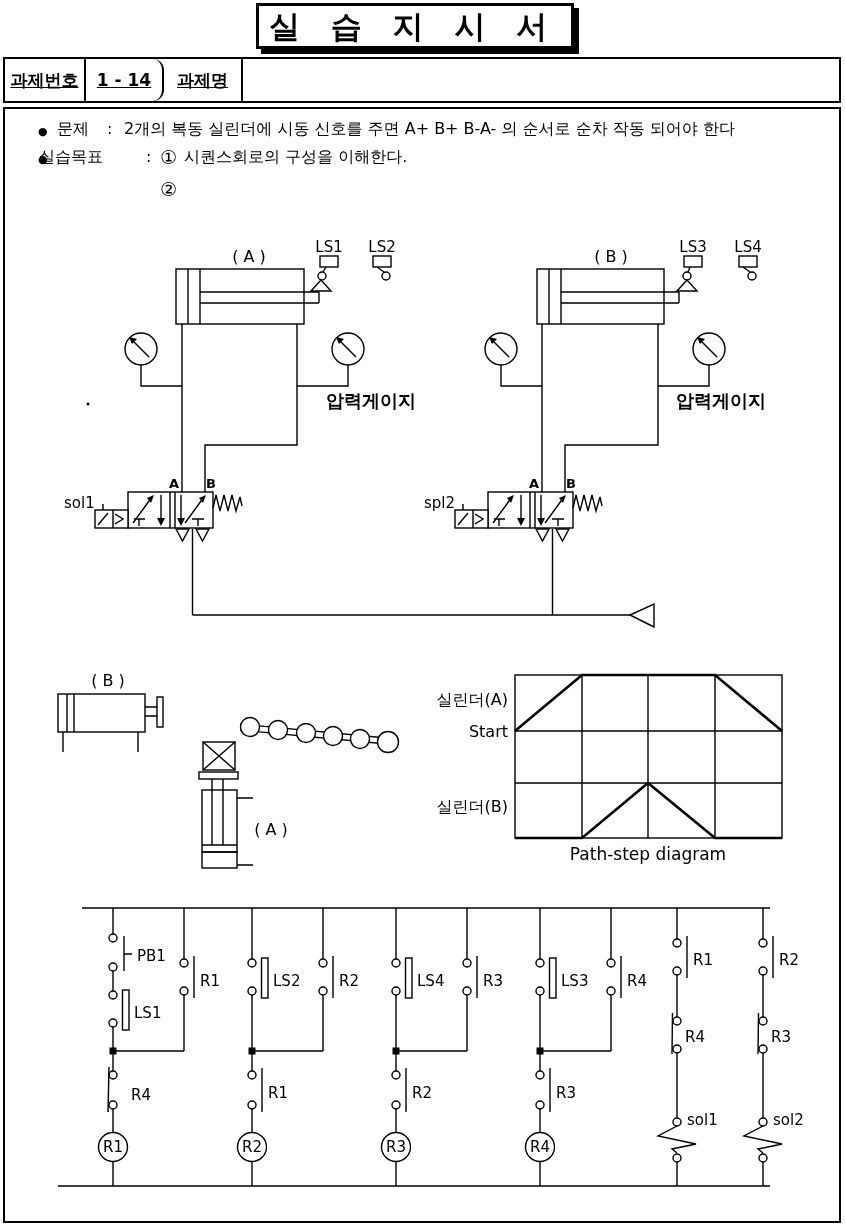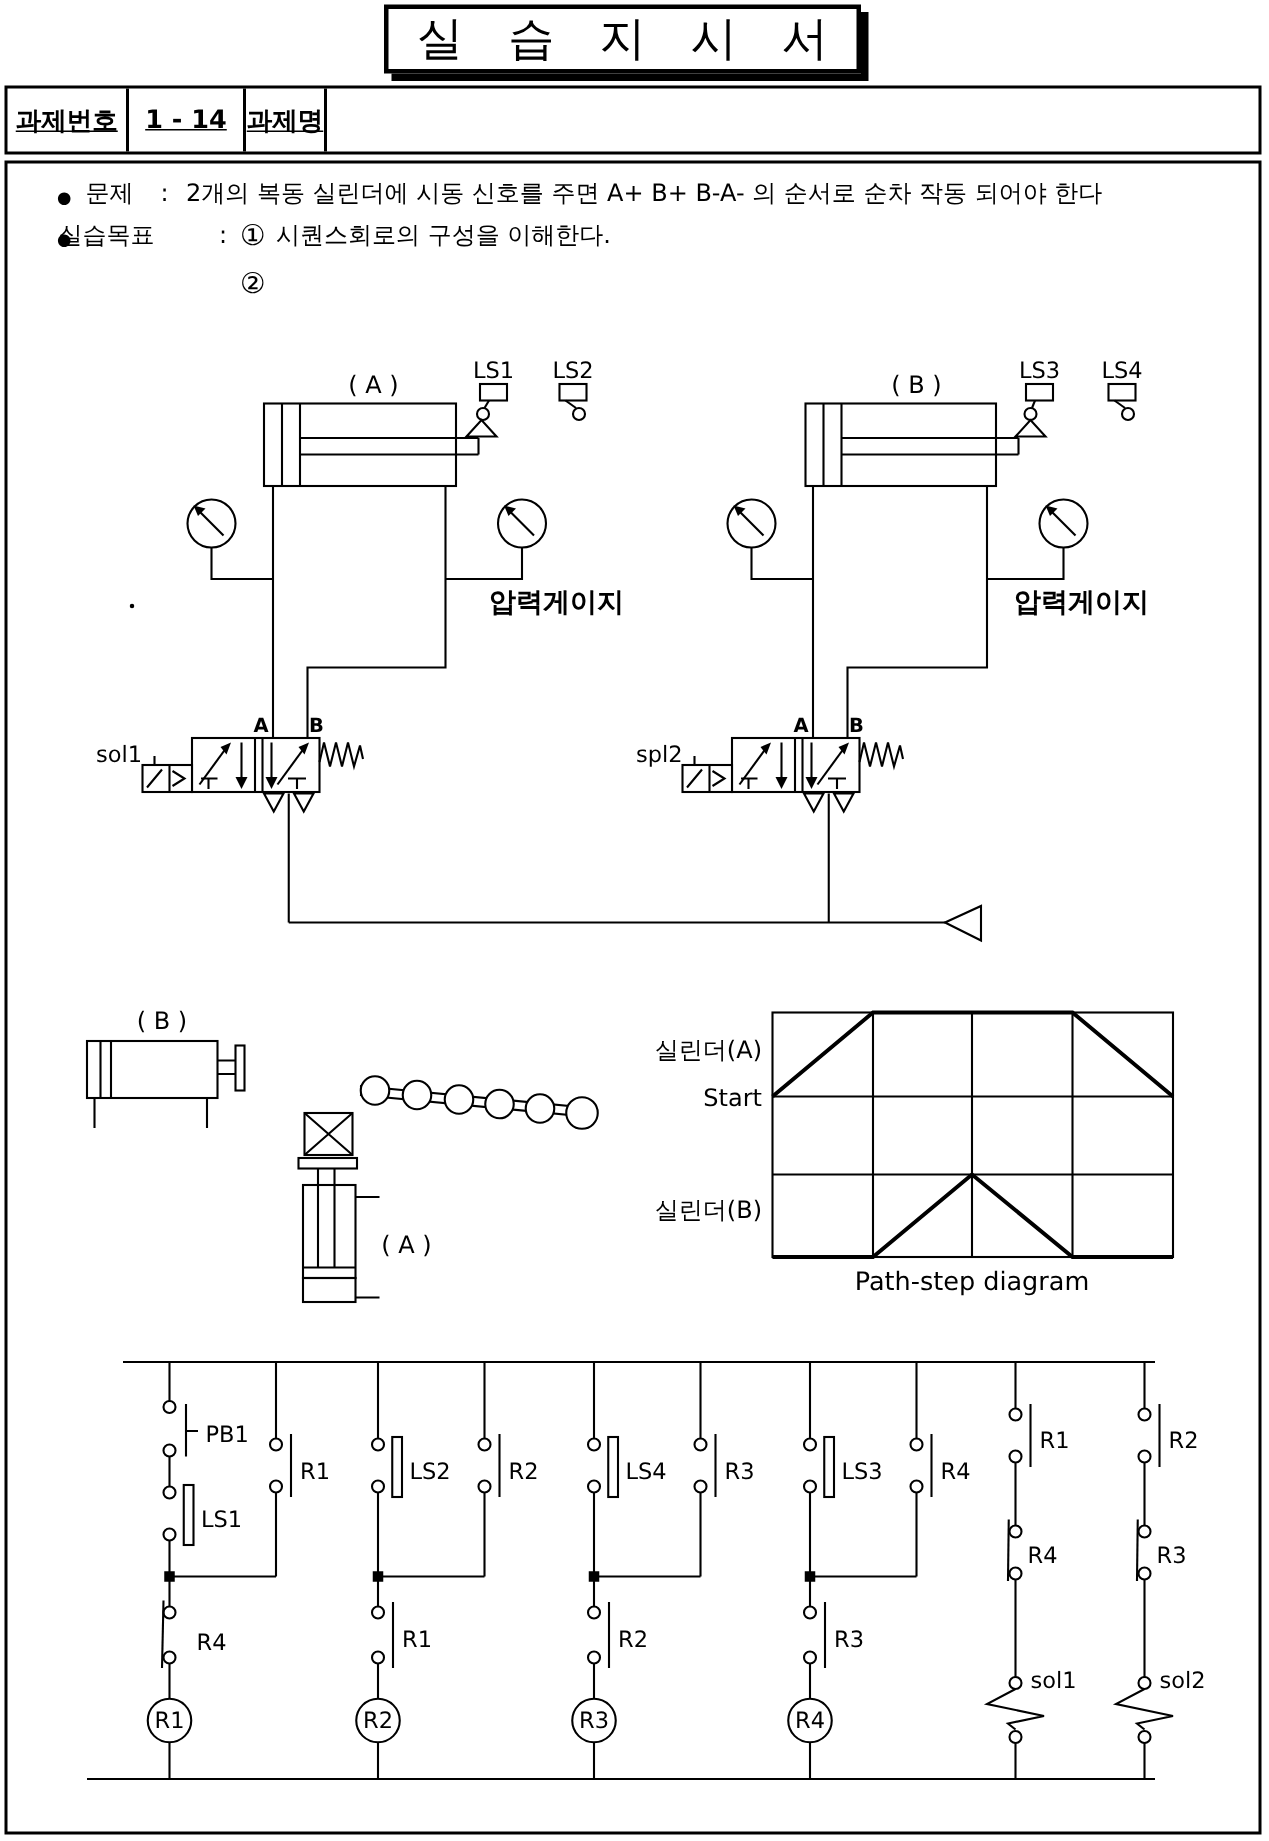--- a/index.html
+++ b/index.html
@@ -2,32 +2,32 @@
 <html><head>
 <meta charset="utf-8">
 <style>
   * { margin:0; padding:0; box-sizing:border-box; }
   body { background:#fff; font-family:"DejaVu Sans","Liberation Sans",sans-serif; color:#000; }
   #page { position:relative; width:846px; height:1227px; background:#fff; overflow:hidden; }
 
   #title-box {
     position:absolute; left:256px; top:3px; width:318px; height:46px;
     border:3px solid #000; box-shadow:5px 5px 0 0 #000;
-    text-align:center; line-height:41px; font-size:31px; font-weight:normal;
+    line-height:41px; font-size:31px; font-weight:bold;
     letter-spacing:10px; padding-left:10px; background:#fff;
   }
   #task-table {
     position:absolute; left:3px; top:57px; width:838px; height:46px;
     border:2px solid #000; display:flex; background:#fff;text-decoration:underline;
   }
   #task-table .cell {
     border-right:2px solid #000; display:flex; align-items:center; justify-content:center;
     font-size:17px; font-weight:bold; white-space:nowrap;
   }
-  .c1 { width:81px; } .c2 { width:78px; } .c3 { width:54px; }
+  .c1 { width:81px; } .c2 { width:78px;border-radius:11px; } .c3 { width:79px; }
   .c4 { flex:1; border-right:none !important; justify-content:flex-start !important; padding-left:14px; }
 
   #content-box {
     position:absolute; left:3px; top:107px; width:838px; height:1116px;
     border:2px solid #000; background:#fff;
   }
   .txt { position:absolute; font-size:16px; white-space:nowrap; }
   .bullet { font-size:11px; }
   .circled { font-size:19px; }
 

